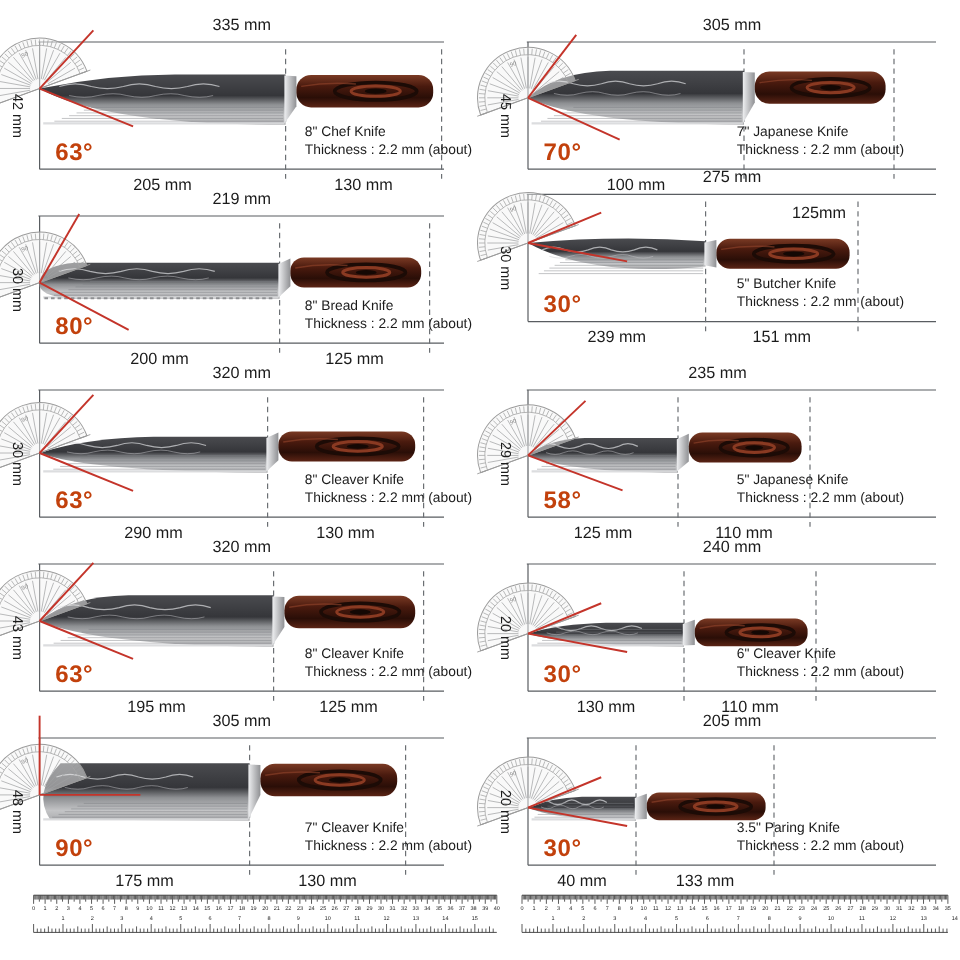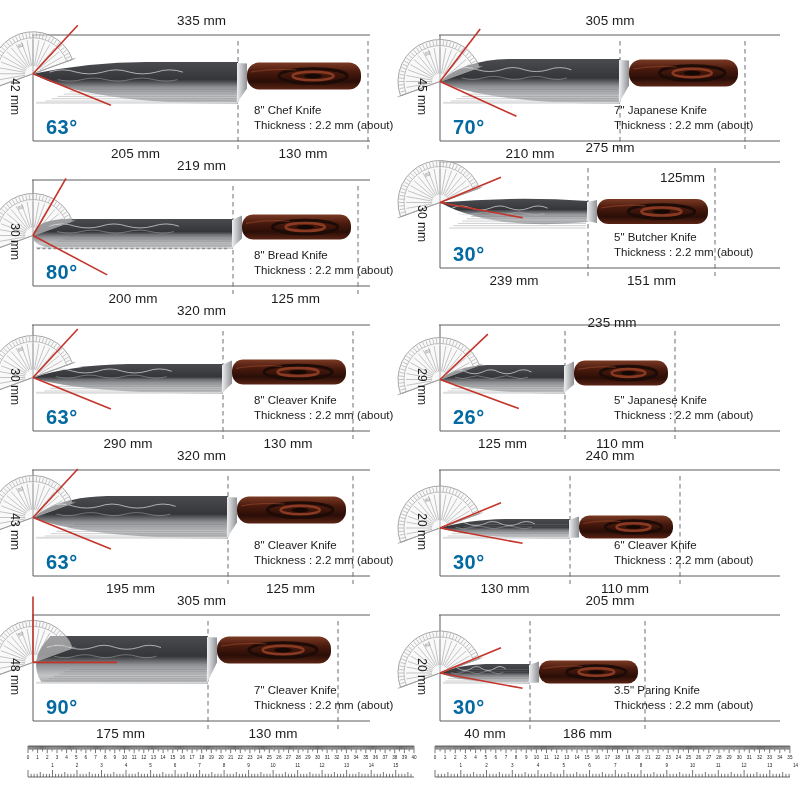--- a/index.html
+++ b/index.html
@@ -4,21 +4,21 @@
 <style>
   html,body{margin:0;padding:0;}
   body{width:800px;height:800px;background:#ffffff;position:relative;overflow:hidden;
        font-family:"Liberation Sans","DejaVu Sans",sans-serif;}
   #stage{position:absolute;left:0;top:0;width:800px;height:800px;}
   .panel{position:absolute;width:400px;height:146px;}
   .panel svg{position:absolute;left:0;top:0;overflow:visible;}
   .lbl{position:absolute;color:#1b1b1b;white-space:nowrap;line-height:1.1;}
   .total,.blade,.handle{font-size:13.5px;transform:translateX(-50%);}
   .name,.thick{font-size:11.5px;}
-  .angle{font-size:20px;color:#0369a1;font-weight:600;letter-spacing:.5px;}
+  .angle{font-size:20px;color:#c2410c;font-weight:600;letter-spacing:.5px;}
   .height{font-size:12px;width:56px;text-align:center;transform:rotate(90deg);}
   #ruler{position:absolute;left:0;top:744px;}
 </style>
 </head>
 <body>
 
 <div id="stage">
   <div id="panels">
   <section class="panel" style="left: 0px; top: 8px;">
     <svg class="diag" width="400" height="146" viewBox="0 0 400 146">
@@ -141,21 +141,21 @@
   <g stroke="#c4342a" stroke-width="1.6" fill="none">
     <path d="M 40 73.5 L 80.2 21.1"></path>
     <path d="M 40 73.5 L 116.4 108.3"></path>
   </g>
         </svg>
     <div class="lbl total" style="left: 210px; top: 6px;">305 mm</div>
     <div class="lbl height" style="left: -7px; top: 82px;">45 mm</div>
     <div class="lbl angle" style="left: 53px; top: 108px;">70°</div>
     <div class="lbl name" style="left: 214px; top: 96px;">7" Japanese Knife</div>
     <div class="lbl thick" style="left: 214px; top: 111px;">Thickness : 2.2 mm (about)</div>
-    <div class="lbl blade" style="left: 130px; top: 139px;">210 mm</div>
+    <div class="lbl blade" style="left: 130px; top: 139px;">100 mm</div>
     <div class="lbl handle" style="left: 282.5px; top: 139px; margin-top: 24px;">125mm</div>
   </section>
 
   <section class="panel" style="left: 0px; top: 153px;">
     <svg class="diag" width="400" height="146" viewBox="0 0 400 146">
           <defs>
    <linearGradient id="bg2" x1="0" y1="0" x2="0" y2="1">
     <stop offset="0" stop-color="#4a4b4f"></stop>
               <stop offset=".42" stop-color="#35363a"></stop>
     <stop offset=".6" stop-color="#8e9093"></stop>
@@ -399,23 +399,23 @@
     <path d="M 47.9 80.1 L 73.5 75.6 M 47.5 78.8 L 71.9 69.9 M 46.9 77.5 L 69.4 64.5 M 46.1 76.4 L 66.0 59.6 M 45.1 75.4 L 61.9 55.5 M 44.0 74.6 L 57.0 52.1 M 42.7 74.0 L 51.6 49.6 M 41.4 73.6 L 45.9 48.0 M 40.0 73.5 L 40.0 47.5 M 38.6 73.6 L 34.1 48.0 M 37.3 74.0 L 28.4 49.6 M 36.0 74.6 L 23.0 52.1 M 34.9 75.4 L 18.1 55.5 M 33.9 76.4 L 14.0 59.6 M 33.1 77.5 L 10.6 64.5 M 32.5 78.8 L 8.1 69.9 M 32.1 80.1 L 6.5 75.6 " stroke="#9fa0a2" stroke-width=".6" fill="none" opacity=".9"></path>
     <path d="M 76.0 81.5 L 81.0 81.5 M 75.9 78.4 L 80.8 77.9 M 75.5 75.2 L 80.4 74.4 M 74.8 72.2 L 79.6 70.9 M 73.8 69.2 L 78.5 67.5 M 72.6 66.3 L 77.2 64.2 M 71.2 63.5 L 75.5 61.0 M 69.5 60.9 L 73.6 58.0 M 67.6 58.4 L 71.4 55.1 M 65.5 56.0 L 69.0 52.5 M 63.1 53.9 L 66.4 50.1 M 60.6 52.0 L 63.5 47.9 M 58.0 50.3 L 60.5 46.0 M 55.2 48.9 L 57.3 44.3 M 52.3 47.7 L 54.0 43.0 M 49.3 46.7 L 50.6 41.9 M 46.3 46.0 L 47.1 41.1 M 43.1 45.6 L 43.6 40.7 M 40.0 45.5 L 40.0 40.5 M 36.9 45.6 L 36.4 40.7 M 33.7 46.0 L 32.9 41.1 M 30.7 46.7 L 29.4 41.9 M 27.7 47.7 L 26.0 43.0 M 24.8 48.9 L 22.7 44.3 M 22.0 50.3 L 19.5 46.0 M 19.4 52.0 L 16.5 47.9 M 16.9 53.9 L 13.6 50.1 M 14.5 56.0 L 11.0 52.5 M 12.4 58.4 L 8.6 55.1 M 10.5 60.9 L 6.4 58.0 M 8.8 63.5 L 4.5 61.0 M 7.4 66.3 L 2.8 64.2 M 6.2 69.2 L 1.5 67.5 M 5.2 72.2 L 0.4 70.9 M 4.5 75.2 L -0.4 74.4 M 4.1 78.4 L -0.8 77.9 M 4.0 81.5 L -1.0 81.5 " stroke="#979899" stroke-width=".5" fill="none"></path>
     <path d="M -5 81.5 L 85 81.5" stroke="#9b9b9b" stroke-width=".7"></path>
     <text x="38" y="52.5" font-size="5" fill="#8a8a8a" text-anchor="middle">90</text>
   </g>
   <g stroke="#c4342a" stroke-width="1.6" fill="none">
     <path d="M 40 81.5 L 87.9 36.1"></path>
     <path d="M 40 81.5 L 118.8 110.6"></path>
   </g>
         </svg>
-    <div class="lbl total" style="left: 212px; top: 6px; margin-top: 12px;">235 mm</div>
+    <div class="lbl total" style="left: 198px; top: 6px;">235 mm</div>
     <div class="lbl height" style="left: -7px; top: 82px;">29 mm</div>
-    <div class="lbl angle" style="left: 53px; top: 108px;">26°</div>
+    <div class="lbl angle" style="left: 53px; top: 108px;">58°</div>
     <div class="lbl name" style="left: 214px; top: 96px;">5" Japanese Knife</div>
     <div class="lbl thick" style="left: 214px; top: 111px;">Thickness : 2.2 mm (about)</div>
     <div class="lbl blade" style="left: 102.5px; top: 139px;">125 mm</div>
     <div class="lbl handle" style="left: 220px; top: 139px;">110 mm</div>
   </section>
 
   <section class="panel" style="left: 0px; top: 443px;">
     <svg class="diag" width="400" height="146" viewBox="0 0 400 146">
           <defs>
    <linearGradient id="bg6" x1="0" y1="0" x2="0" y2="1">
@@ -669,21 +669,21 @@
     <path d="M 40 85.0 L 101.0 59.7"></path>
     <path d="M 40 85.0 L 122.6 100.3"></path>
   </g>
         </svg>
     <div class="lbl total" style="left: 210px; top: 6px;">205 mm</div>
     <div class="lbl height" style="left: -7px; top: 82px;">20 mm</div>
     <div class="lbl angle" style="left: 53px; top: 108px;">30°</div>
     <div class="lbl name" style="left: 214px; top: 96px;">3.5" Paring Knife</div>
     <div class="lbl thick" style="left: 214px; top: 111px;">Thickness : 2.2 mm (about)</div>
     <div class="lbl blade" style="left: 85px; top: 139px;">40 mm</div>
-    <div class="lbl handle" style="left: 187.5px; top: 139px;">186 mm</div>
+    <div class="lbl handle" style="left: 187.5px; top: 139px;">133 mm</div>
   </section>
 </div>
   <svg id="ruler" width="800" height="40" viewBox="0 0 800 40">
       <path d="M 28 2 H 414.0" stroke="#444" stroke-width=".8" fill="none"></path>
            <path d="M 28.0 2 V 9.2 M 29.0 2 V 5.6 M 29.9 2 V 5.6 M 30.9 2 V 5.6 M 31.9 2 V 5.6 M 32.8 2 V 7.4 M 33.8 2 V 5.6 M 34.8 2 V 5.6 M 35.7 2 V 5.6 M 36.7 2 V 5.6 M 37.6 2 V 9.2 M 38.6 2 V 5.6 M 39.6 2 V 5.6 M 40.5 2 V 5.6 M 41.5 2 V 5.6 M 42.5 2 V 7.4 M 43.4 2 V 5.6 M 44.4 2 V 5.6 M 45.4 2 V 5.6 M 46.3 2 V 5.6 M 47.3 2 V 9.2 M 48.3 2 V 5.6 M 49.2 2 V 5.6 M 50.2 2 V 5.6 M 51.2 2 V 5.6 M 52.1 2 V 7.4 M 53.1 2 V 5.6 M 54.1 2 V 5.6 M 55.0 2 V 5.6 M 56.0 2 V 5.6 M 57.0 2 V 9.2 M 57.9 2 V 5.6 M 58.9 2 V 5.6 M 59.8 2 V 5.6 M 60.8 2 V 5.6 M 61.8 2 V 7.4 M 62.7 2 V 5.6 M 63.7 2 V 5.6 M 64.7 2 V 5.6 M 65.6 2 V 5.6 M 66.6 2 V 9.2 M 67.6 2 V 5.6 M 68.5 2 V 5.6 M 69.5 2 V 5.6 M 70.5 2 V 5.6 M 71.4 2 V 7.4 M 72.4 2 V 5.6 M 73.4 2 V 5.6 M 74.3 2 V 5.6 M 75.3 2 V 5.6 M 76.3 2 V 9.2 M 77.2 2 V 5.6 M 78.2 2 V 5.6 M 79.1 2 V 5.6 M 80.1 2 V 5.6 M 81.1 2 V 7.4 M 82.0 2 V 5.6 M 83.0 2 V 5.6 M 84.0 2 V 5.6 M 84.9 2 V 5.6 M 85.9 2 V 9.2 M 86.9 2 V 5.6 M 87.8 2 V 5.6 M 88.8 2 V 5.6 M 89.8 2 V 5.6 M 90.7 2 V 7.4 M 91.7 2 V 5.6 M 92.7 2 V 5.6 M 93.6 2 V 5.6 M 94.6 2 V 5.6 M 95.5 2 V 9.2 M 96.5 2 V 5.6 M 97.5 2 V 5.6 M 98.4 2 V 5.6 M 99.4 2 V 5.6 M 100.4 2 V 7.4 M 101.3 2 V 5.6 M 102.3 2 V 5.6 M 103.3 2 V 5.6 M 104.2 2 V 5.6 M 105.2 2 V 9.2 M 106.2 2 V 5.6 M 107.1 2 V 5.6 M 108.1 2 V 5.6 M 109.1 2 V 5.6 M 110.0 2 V 7.4 M 111.0 2 V 5.6 M 112.0 2 V 5.6 M 112.9 2 V 5.6 M 113.9 2 V 5.6 M 114.8 2 V 9.2 M 115.8 2 V 5.6 M 116.8 2 V 5.6 M 117.7 2 V 5.6 M 118.7 2 V 5.6 M 119.7 2 V 7.4 M 120.6 2 V 5.6 M 121.6 2 V 5.6 M 122.6 2 V 5.6 M 123.5 2 V 5.6 M 124.5 2 V 9.2 M 125.5 2 V 5.6 M 126.4 2 V 5.6 M 127.4 2 V 5.6 M 128.4 2 V 5.6 M 129.3 2 V 7.4 M 130.3 2 V 5.6 M 131.3 2 V 5.6 M 132.2 2 V 5.6 M 133.2 2 V 5.6 M 134.2 2 V 9.2 M 135.1 2 V 5.6 M 136.1 2 V 5.6 M 137.0 2 V 5.6 M 138.0 2 V 5.6 M 139.0 2 V 7.4 M 139.9 2 V 5.6 M 140.9 2 V 5.6 M 141.9 2 V 5.6 M 142.8 2 V 5.6 M 143.8 2 V 9.2 M 144.8 2 V 5.6 M 145.7 2 V 5.6 M 146.7 2 V 5.6 M 147.7 2 V 5.6 M 148.6 2 V 7.4 M 149.6 2 V 5.6 M 150.6 2 V 5.6 M 151.5 2 V 5.6 M 152.5 2 V 5.6 M 153.4 2 V 9.2 M 154.4 2 V 5.6 M 155.4 2 V 5.6 M 156.3 2 V 5.6 M 157.3 2 V 5.6 M 158.3 2 V 7.4 M 159.2 2 V 5.6 M 160.2 2 V 5.6 M 161.2 2 V 5.6 M 162.1 2 V 5.6 M 163.1 2 V 9.2 M 164.1 2 V 5.6 M 165.0 2 V 5.6 M 166.0 2 V 5.6 M 167.0 2 V 5.6 M 167.9 2 V 7.4 M 168.9 2 V 5.6 M 169.9 2 V 5.6 M 170.8 2 V 5.6 M 171.8 2 V 5.6 M 172.8 2 V 9.2 M 173.7 2 V 5.6 M 174.7 2 V 5.6 M 175.6 2 V 5.6 M 176.6 2 V 5.6 M 177.6 2 V 7.4 M 178.5 2 V 5.6 M 179.5 2 V 5.6 M 180.5 2 V 5.6 M 181.4 2 V 5.6 M 182.4 2 V 9.2 M 183.4 2 V 5.6 M 184.3 2 V 5.6 M 185.3 2 V 5.6 M 186.3 2 V 5.6 M 187.2 2 V 7.4 M 188.2 2 V 5.6 M 189.2 2 V 5.6 M 190.1 2 V 5.6 M 191.1 2 V 5.6 M 192.1 2 V 9.2 M 193.0 2 V 5.6 M 194.0 2 V 5.6 M 194.9 2 V 5.6 M 195.9 2 V 5.6 M 196.9 2 V 7.4 M 197.8 2 V 5.6 M 198.8 2 V 5.6 M 199.8 2 V 5.6 M 200.7 2 V 5.6 M 201.7 2 V 9.2 M 202.7 2 V 5.6 M 203.6 2 V 5.6 M 204.6 2 V 5.6 M 205.6 2 V 5.6 M 206.5 2 V 7.4 M 207.5 2 V 5.6 M 208.5 2 V 5.6 M 209.4 2 V 5.6 M 210.4 2 V 5.6 M 211.3 2 V 9.2 M 212.3 2 V 5.6 M 213.3 2 V 5.6 M 214.2 2 V 5.6 M 215.2 2 V 5.6 M 216.2 2 V 7.4 M 217.1 2 V 5.6 M 218.1 2 V 5.6 M 219.1 2 V 5.6 M 220.0 2 V 5.6 M 221.0 2 V 9.2 M 222.0 2 V 5.6 M 222.9 2 V 5.6 M 223.9 2 V 5.6 M 224.9 2 V 5.6 M 225.8 2 V 7.4 M 226.8 2 V 5.6 M 227.8 2 V 5.6 M 228.7 2 V 5.6 M 229.7 2 V 5.6 M 230.7 2 V 9.2 M 231.6 2 V 5.6 M 232.6 2 V 5.6 M 233.5 2 V 5.6 M 234.5 2 V 5.6 M 235.5 2 V 7.4 M 236.4 2 V 5.6 M 237.4 2 V 5.6 M 238.4 2 V 5.6 M 239.3 2 V 5.6 M 240.3 2 V 9.2 M 241.3 2 V 5.6 M 242.2 2 V 5.6 M 243.2 2 V 5.6 M 244.2 2 V 5.6 M 245.1 2 V 7.4 M 246.1 2 V 5.6 M 247.1 2 V 5.6 M 248.0 2 V 5.6 M 249.0 2 V 5.6 M 249.9 2 V 9.2 M 250.9 2 V 5.6 M 251.9 2 V 5.6 M 252.8 2 V 5.6 M 253.8 2 V 5.6 M 254.8 2 V 7.4 M 255.7 2 V 5.6 M 256.7 2 V 5.6 M 257.7 2 V 5.6 M 258.6 2 V 5.6 M 259.6 2 V 9.2 M 260.6 2 V 5.6 M 261.5 2 V 5.6 M 262.5 2 V 5.6 M 263.5 2 V 5.6 M 264.4 2 V 7.4 M 265.4 2 V 5.6 M 266.4 2 V 5.6 M 267.3 2 V 5.6 M 268.3 2 V 5.6 M 269.3 2 V 9.2 M 270.2 2 V 5.6 M 271.2 2 V 5.6 M 272.1 2 V 5.6 M 273.1 2 V 5.6 M 274.1 2 V 7.4 M 275.0 2 V 5.6 M 276.0 2 V 5.6 M 277.0 2 V 5.6 M 277.9 2 V 5.6 M 278.9 2 V 9.2 M 279.9 2 V 5.6 M 280.8 2 V 5.6 M 281.8 2 V 5.6 M 282.8 2 V 5.6 M 283.7 2 V 7.4 M 284.7 2 V 5.6 M 285.7 2 V 5.6 M 286.6 2 V 5.6 M 287.6 2 V 5.6 M 288.6 2 V 9.2 M 289.5 2 V 5.6 M 290.5 2 V 5.6 M 291.4 2 V 5.6 M 292.4 2 V 5.6 M 293.4 2 V 7.4 M 294.3 2 V 5.6 M 295.3 2 V 5.6 M 296.3 2 V 5.6 M 297.2 2 V 5.6 M 298.2 2 V 9.2 M 299.2 2 V 5.6 M 300.1 2 V 5.6 M 301.1 2 V 5.6 M 302.1 2 V 5.6 M 303.0 2 V 7.4 M 304.0 2 V 5.6 M 305.0 2 V 5.6 M 305.9 2 V 5.6 M 306.9 2 V 5.6 M 307.9 2 V 9.2 M 308.8 2 V 5.6 M 309.8 2 V 5.6 M 310.7 2 V 5.6 M 311.7 2 V 5.6 M 312.7 2 V 7.4 M 313.6 2 V 5.6 M 314.6 2 V 5.6 M 315.6 2 V 5.6 M 316.5 2 V 5.6 M 317.5 2 V 9.2 M 318.5 2 V 5.6 M 319.4 2 V 5.6 M 320.4 2 V 5.6 M 321.4 2 V 5.6 M 322.3 2 V 7.4 M 323.3 2 V 5.6 M 324.3 2 V 5.6 M 325.2 2 V 5.6 M 326.2 2 V 5.6 M 327.1 2 V 9.2 M 328.1 2 V 5.6 M 329.1 2 V 5.6 M 330.0 2 V 5.6 M 331.0 2 V 5.6 M 332.0 2 V 7.4 M 332.9 2 V 5.6 M 333.9 2 V 5.6 M 334.9 2 V 5.6 M 335.8 2 V 5.6 M 336.8 2 V 9.2 M 337.8 2 V 5.6 M 338.7 2 V 5.6 M 339.7 2 V 5.6 M 340.7 2 V 5.6 M 341.6 2 V 7.4 M 342.6 2 V 5.6 M 343.6 2 V 5.6 M 344.5 2 V 5.6 M 345.5 2 V 5.6 M 346.4 2 V 9.2 M 347.4 2 V 5.6 M 348.4 2 V 5.6 M 349.3 2 V 5.6 M 350.3 2 V 5.6 M 351.3 2 V 7.4 M 352.2 2 V 5.6 M 353.2 2 V 5.6 M 354.2 2 V 5.6 M 355.1 2 V 5.6 M 356.1 2 V 9.2 M 357.1 2 V 5.6 M 358.0 2 V 5.6 M 359.0 2 V 5.6 M 360.0 2 V 5.6 M 360.9 2 V 7.4 M 361.9 2 V 5.6 M 362.9 2 V 5.6 M 363.8 2 V 5.6 M 364.8 2 V 5.6 M 365.8 2 V 9.2 M 366.7 2 V 5.6 M 367.7 2 V 5.6 M 368.6 2 V 5.6 M 369.6 2 V 5.6 M 370.6 2 V 7.4 M 371.5 2 V 5.6 M 372.5 2 V 5.6 M 373.5 2 V 5.6 M 374.4 2 V 5.6 M 375.4 2 V 9.2 M 376.4 2 V 5.6 M 377.3 2 V 5.6 M 378.3 2 V 5.6 M 379.3 2 V 5.6 M 380.2 2 V 7.4 M 381.2 2 V 5.6 M 382.2 2 V 5.6 M 383.1 2 V 5.6 M 384.1 2 V 5.6 M 385.1 2 V 9.2 M 386.0 2 V 5.6 M 387.0 2 V 5.6 M 387.9 2 V 5.6 M 388.9 2 V 5.6 M 389.9 2 V 7.4 M 390.8 2 V 5.6 M 391.8 2 V 5.6 M 392.8 2 V 5.6 M 393.7 2 V 5.6 M 394.7 2 V 9.2 M 395.7 2 V 5.6 M 396.6 2 V 5.6 M 397.6 2 V 5.6 M 398.6 2 V 5.6 M 399.5 2 V 7.4 M 400.5 2 V 5.6 M 401.5 2 V 5.6 M 402.4 2 V 5.6 M 403.4 2 V 5.6 M 404.4 2 V 9.2 M 405.3 2 V 5.6 M 406.3 2 V 5.6 M 407.2 2 V 5.6 M 408.2 2 V 5.6 M 409.2 2 V 7.4 M 410.1 2 V 5.6 M 411.1 2 V 5.6 M 412.1 2 V 5.6 M 413.0 2 V 5.6 M 414.0 2 V 9.2 " stroke="#3c3c3c" stroke-width=".7" fill="none"></path>
            <path d="M 28 33 H 414.0" stroke="#444" stroke-width=".8" fill="none"></path>
            <path d="M 28.0 33 V 26.0 M 31.1 33 V 29.8 M 34.1 33 V 29.8 M 37.2 33 V 29.8 M 40.3 33 V 28.0 M 43.3 33 V 29.8 M 46.4 33 V 29.8 M 49.4 33 V 29.8 M 52.5 33 V 26.0 M 55.6 33 V 29.8 M 58.6 33 V 29.8 M 61.7 33 V 29.8 M 64.8 33 V 28.0 M 67.8 33 V 29.8 M 70.9 33 V 29.8 M 74.0 33 V 29.8 M 77.0 33 V 26.0 M 80.1 33 V 29.8 M 83.1 33 V 29.8 M 86.2 33 V 29.8 M 89.3 33 V 28.0 M 92.3 33 V 29.8 M 95.4 33 V 29.8 M 98.5 33 V 29.8 M 101.5 33 V 26.0 M 104.6 33 V 29.8 M 107.7 33 V 29.8 M 110.7 33 V 29.8 M 113.8 33 V 28.0 M 116.9 33 V 29.8 M 119.9 33 V 29.8 M 123.0 33 V 29.8 M 126.0 33 V 26.0 M 129.1 33 V 29.8 M 132.2 33 V 29.8 M 135.2 33 V 29.8 M 138.3 33 V 28.0 M 141.4 33 V 29.8 M 144.4 33 V 29.8 M 147.5 33 V 29.8 M 150.6 33 V 26.0 M 153.6 33 V 29.8 M 156.7 33 V 29.8 M 159.7 33 V 29.8 M 162.8 33 V 28.0 M 165.9 33 V 29.8 M 168.9 33 V 29.8 M 172.0 33 V 29.8 M 175.1 33 V 26.0 M 178.1 33 V 29.8 M 181.2 33 V 29.8 M 184.3 33 V 29.8 M 187.3 33 V 28.0 M 190.4 33 V 29.8 M 193.4 33 V 29.8 M 196.5 33 V 29.8 M 199.6 33 V 26.0 M 202.6 33 V 29.8 M 205.7 33 V 29.8 M 208.8 33 V 29.8 M 211.8 33 V 28.0 M 214.9 33 V 29.8 M 218.0 33 V 29.8 M 221.0 33 V 29.8 M 224.1 33 V 26.0 M 227.2 33 V 29.8 M 230.2 33 V 29.8 M 233.3 33 V 29.8 M 236.3 33 V 28.0 M 239.4 33 V 29.8 M 242.5 33 V 29.8 M 245.5 33 V 29.8 M 248.6 33 V 26.0 M 251.7 33 V 29.8 M 254.7 33 V 29.8 M 257.8 33 V 29.8 M 260.9 33 V 28.0 M 263.9 33 V 29.8 M 267.0 33 V 29.8 M 270.0 33 V 29.8 M 273.1 33 V 26.0 M 276.2 33 V 29.8 M 279.2 33 V 29.8 M 282.3 33 V 29.8 M 285.4 33 V 28.0 M 288.4 33 V 29.8 M 291.5 33 V 29.8 M 294.6 33 V 29.8 M 297.6 33 V 26.0 M 300.7 33 V 29.8 M 303.7 33 V 29.8 M 306.8 33 V 29.8 M 309.9 33 V 28.0 M 312.9 33 V 29.8 M 316.0 33 V 29.8 M 319.1 33 V 29.8 M 322.1 33 V 26.0 M 325.2 33 V 29.8 M 328.3 33 V 29.8 M 331.3 33 V 29.8 M 334.4 33 V 28.0 M 337.5 33 V 29.8 M 340.5 33 V 29.8 M 343.6 33 V 29.8 M 346.6 33 V 26.0 M 349.7 33 V 29.8 M 352.8 33 V 29.8 M 355.8 33 V 29.8 M 358.9 33 V 28.0 M 362.0 33 V 29.8 M 365.0 33 V 29.8 M 368.1 33 V 29.8 M 371.2 33 V 26.0 M 374.2 33 V 29.8 M 377.3 33 V 29.8 M 380.3 33 V 29.8 M 383.4 33 V 28.0 M 386.5 33 V 29.8 M 389.5 33 V 29.8 M 392.6 33 V 29.8 M 395.7 33 V 26.0 M 398.7 33 V 29.8 M 401.8 33 V 29.8 M 404.9 33 V 29.8 M 407.9 33 V 28.0 M 411.0 33 V 29.8 " stroke="#3c3c3c" stroke-width=".7" fill="none"></path>
       <text x="28.0" y="14.5" font-size="4.6" text-anchor="middle" fill="#1b1b1b">0</text>
       <text x="37.6" y="14.5" font-size="4.6" text-anchor="middle" fill="#1b1b1b">1</text>
       <text x="47.3" y="14.5" font-size="4.6" text-anchor="middle" fill="#1b1b1b">2</text>

